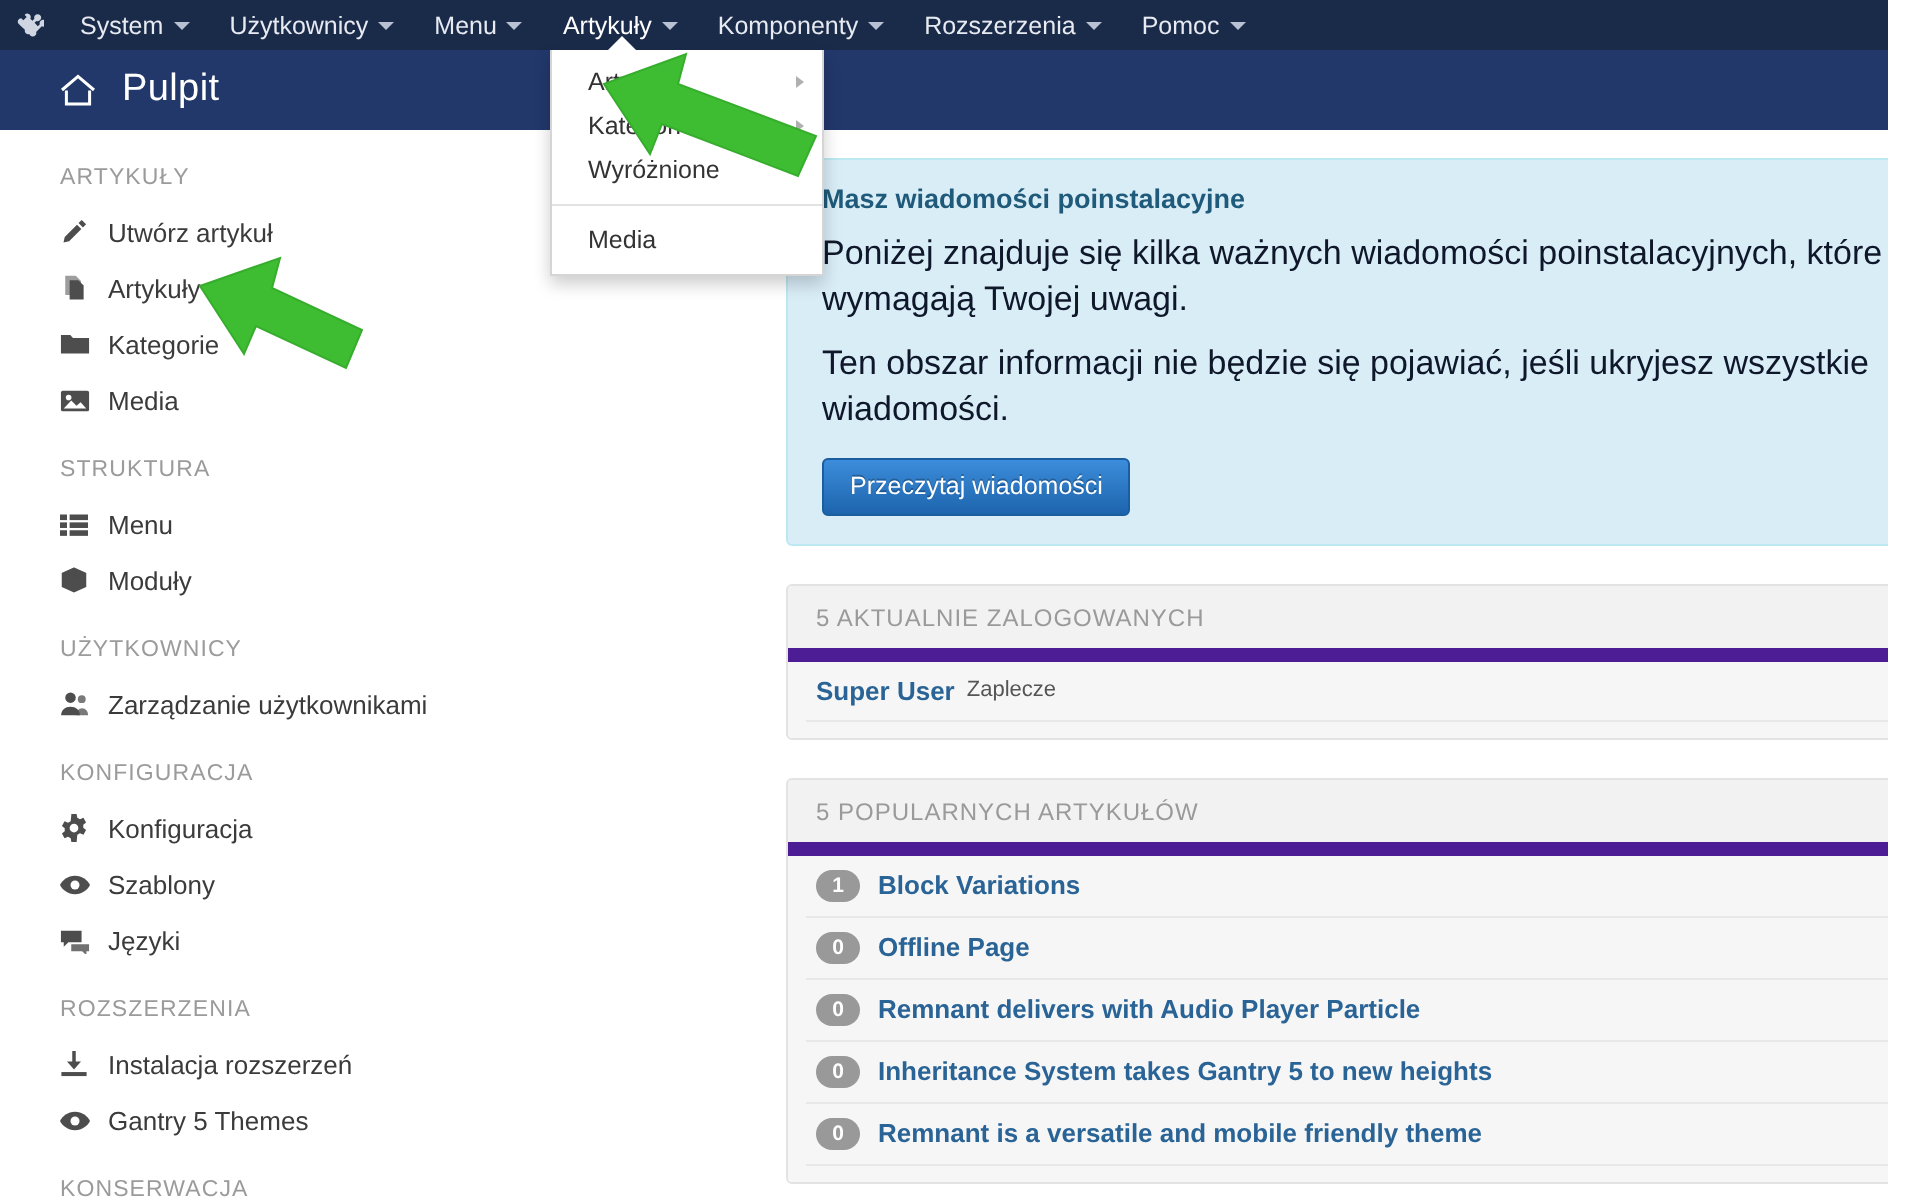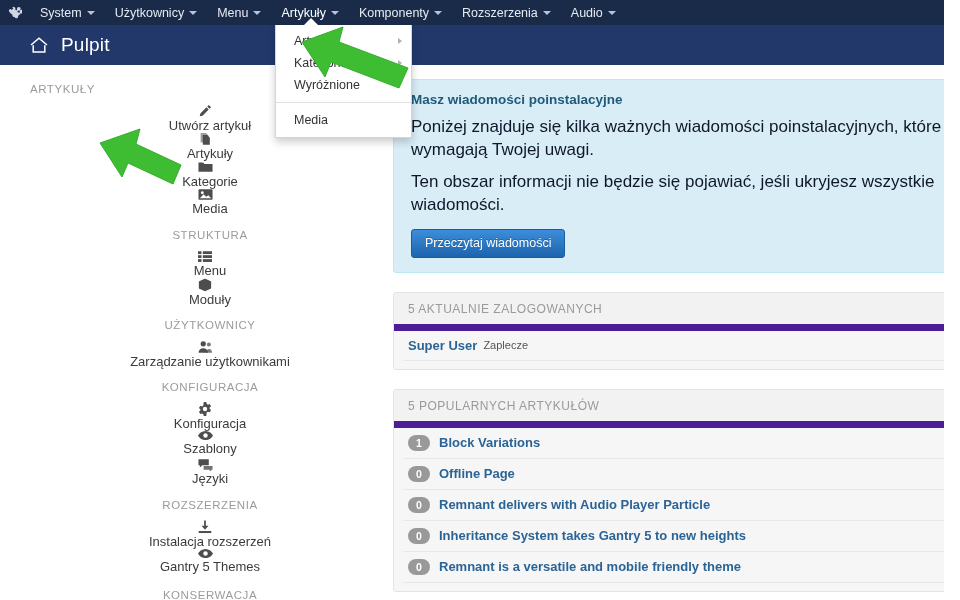--- a/index.html
+++ b/index.html
@@ -103,28 +103,27 @@
     padding: 18px 0 0 30px;
     overflow: hidden;
   }
   .side-heading {
     color: #9b9b9b;
     font-size: 11.5px;
     letter-spacing: .55px;
     margin: 0 0 9px 0;
     text-transform: uppercase;
   }
-  .side-heading.spaced { margin-top: 17px; text-align: center; }
+  .side-heading.spaced { margin-top: 17px; }
   .side-item {
     display: flex; align-items: center;
     height: 24px;
     color: #3b3b3b;
     font-size: 13px;
     margin-bottom: 4px;
-    flex-direction: column;
   }
   .side-item .si-icon {
     width: 24px; min-width: 24px;
     display: flex; align-items: center; justify-content: flex-start;
     color: #4d4d4d;
   }
   .side-item .si-icon svg { display: block; }
   .side-item .si-label { white-space: nowrap; }
 
   
@@ -249,21 +248,21 @@
     </div>
     <div class="menu-item">
       <span>Komponenty</span>
       <span class="caret"></span>
     </div>
     <div class="menu-item">
       <span>Rozszerzenia</span>
       <span class="caret"></span>
     </div>
     <div class="menu-item">
-      <span>Audio</span>
+      <span>Pomoc</span>
       <span class="caret"></span>
     </div>
   </div>
 
   <div class="subheader">
     <span class="home-icon">
       <svg width="20" height="18" viewBox="0 0 20 18" fill="none" stroke="#ffffff" stroke-width="1.5">
         <path d="M2 9 L10 2.2 L18 9"></path>
         <path d="M4.2 9.2 V16 H15.8 V9.2"></path>
       </svg>

